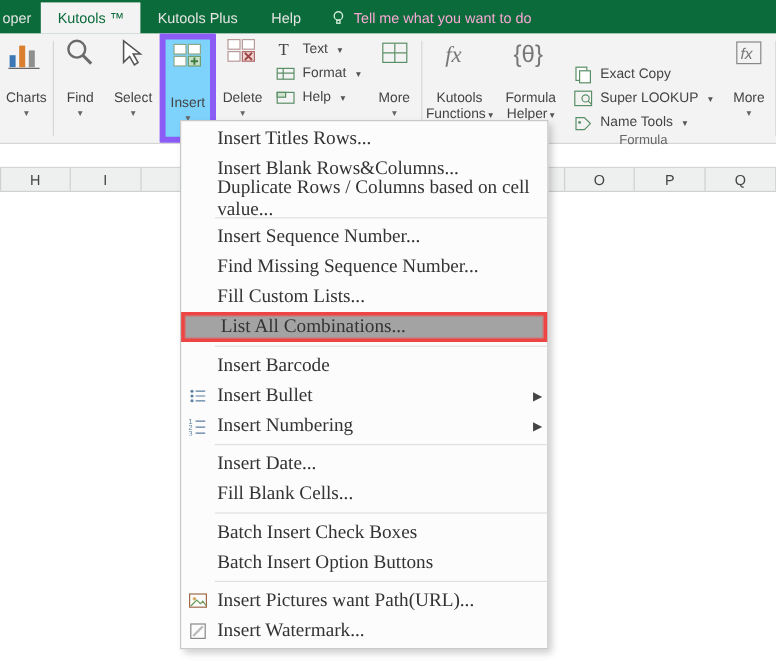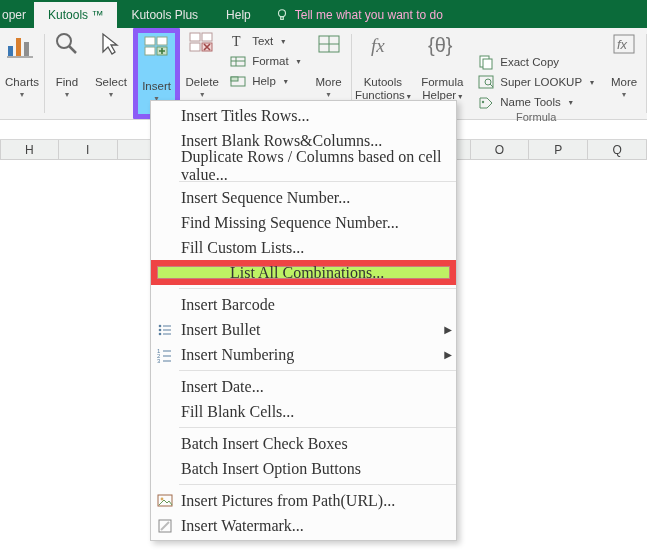--- a/index.html
+++ b/index.html
@@ -37,21 +37,21 @@
   .colh:first-child { border-left:1px solid #d0d0d0; }
   .gridarea { background:#fff; height: 400px; }
 
   
   .menu { position:absolute; left:150px; top:100px; width:307px; background:#fcfcfc; border:1px solid #c9c9c9; box-shadow:3px 3px 6px rgba(0,0,0,0.2); padding:2px 0; }
   .mrow { display:flex; align-items:center; height:25px; cursor:pointer; }
   .ipad { width:28px; height:25px; display:flex; align-items:center; justify-content:center; flex:0 0 28px; }
   .mlabel { flex:1; font-size:16px; color:#333; padding-left:2px;font-family:Liberation Serif, serif; }
   .arrow { width:16px; text-align:center; color:#444; font-size:10px; }
   .msep { height:1px; background:#e0e0e0; margin:3px 0 3px 28px; }
-  .mrow.hl { background:#bef264; border:6px solid #ef4444; box-shadow: inset 0 0 0 1px #c97d7d; gap: 43px; }
+  .mrow.hl { background:#a3a3a3; border:3px solid #ef4444; box-shadow: inset 0 0 0 1px #c97d7d; }
 
   svg { display:block; }
 </style>
 </head>
 <body>
 
 <div class="tabbar">
   <div class="tab left">oper</div>
   <div class="tab active">Kutools ™</div>
   <div class="tab">Kutools Plus</div>
@@ -341,21 +341,21 @@
     </div>
   <div class="msep"></div>
   <div class="mrow">
     <span class="ipad">
         <svg width="16" height="16">
           <rect x="1" y="2" width="14" height="11" fill="none" stroke="#a06a4a"></rect>
           <circle cx="5" cy="6" r="1.4" fill="#d9a95f"></circle>
           <path d="M2 12 L7 7 L10 10 L12 8 L15 12" fill="none" stroke="#6a9a5a"></path>
         </svg>
       </span>
-    <span class="mlabel">Insert Pictures from Path(URL)...</span>
+    <span class="mlabel">Insert Pictures want Path(URL)...</span>
   </div>
   <div class="mrow">
     <span class="ipad">
         <svg width="16" height="16">
           <rect x="2" y="2" width="12" height="12" fill="none" stroke="#888"></rect>
           <line x1="4" y1="12" x2="12" y2="4" stroke="#bbb" stroke-width="2"></line>
         </svg>
       </span>
     <span class="mlabel">Insert Watermark...</span>
   </div>

